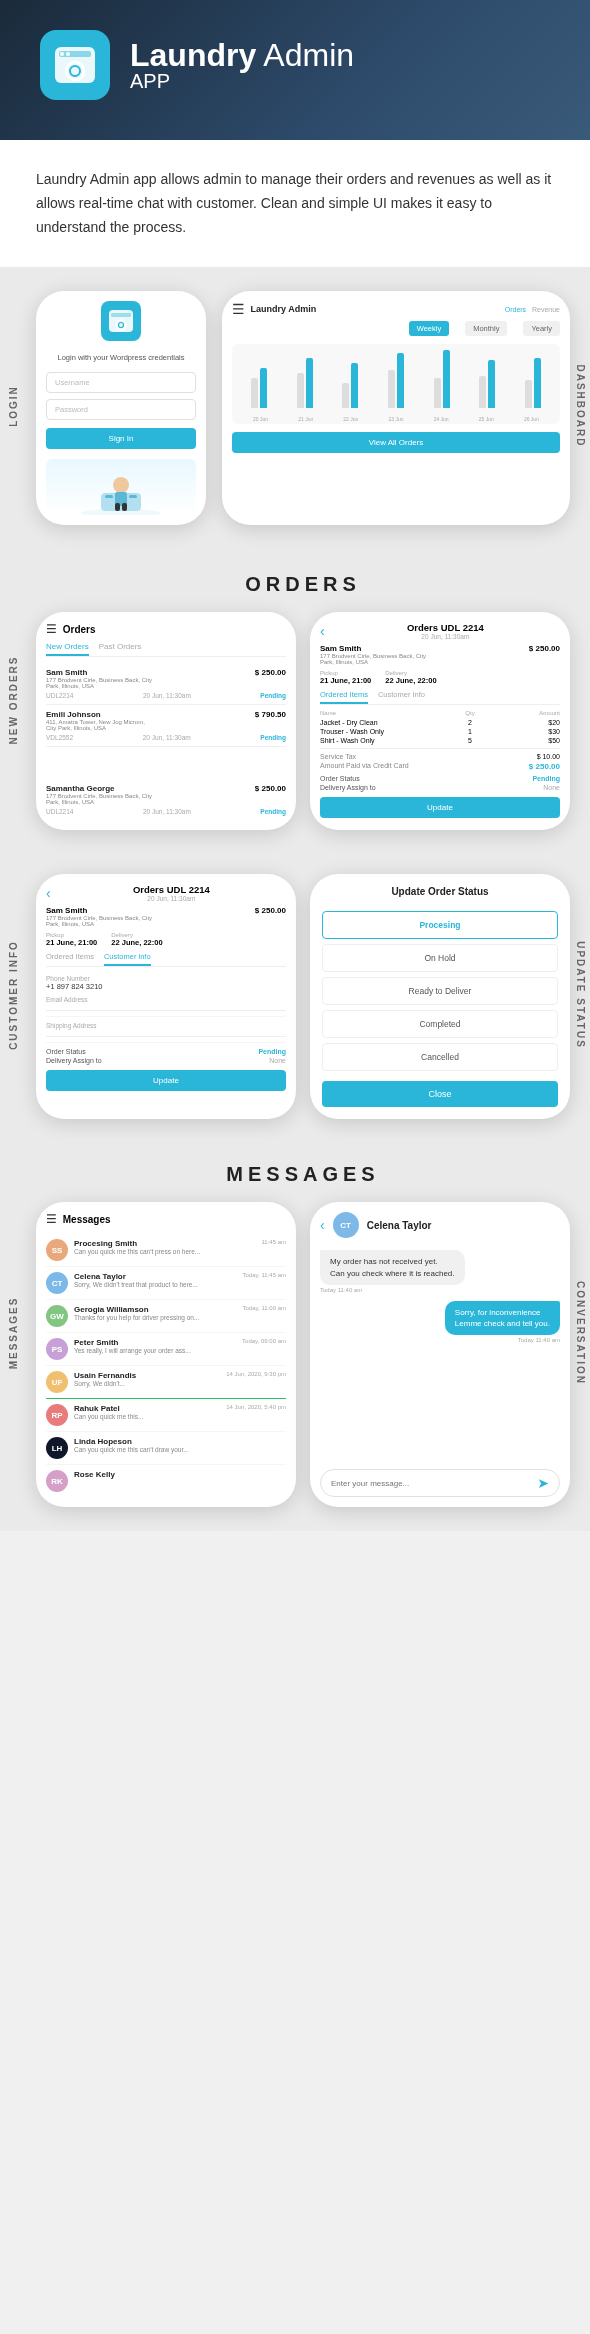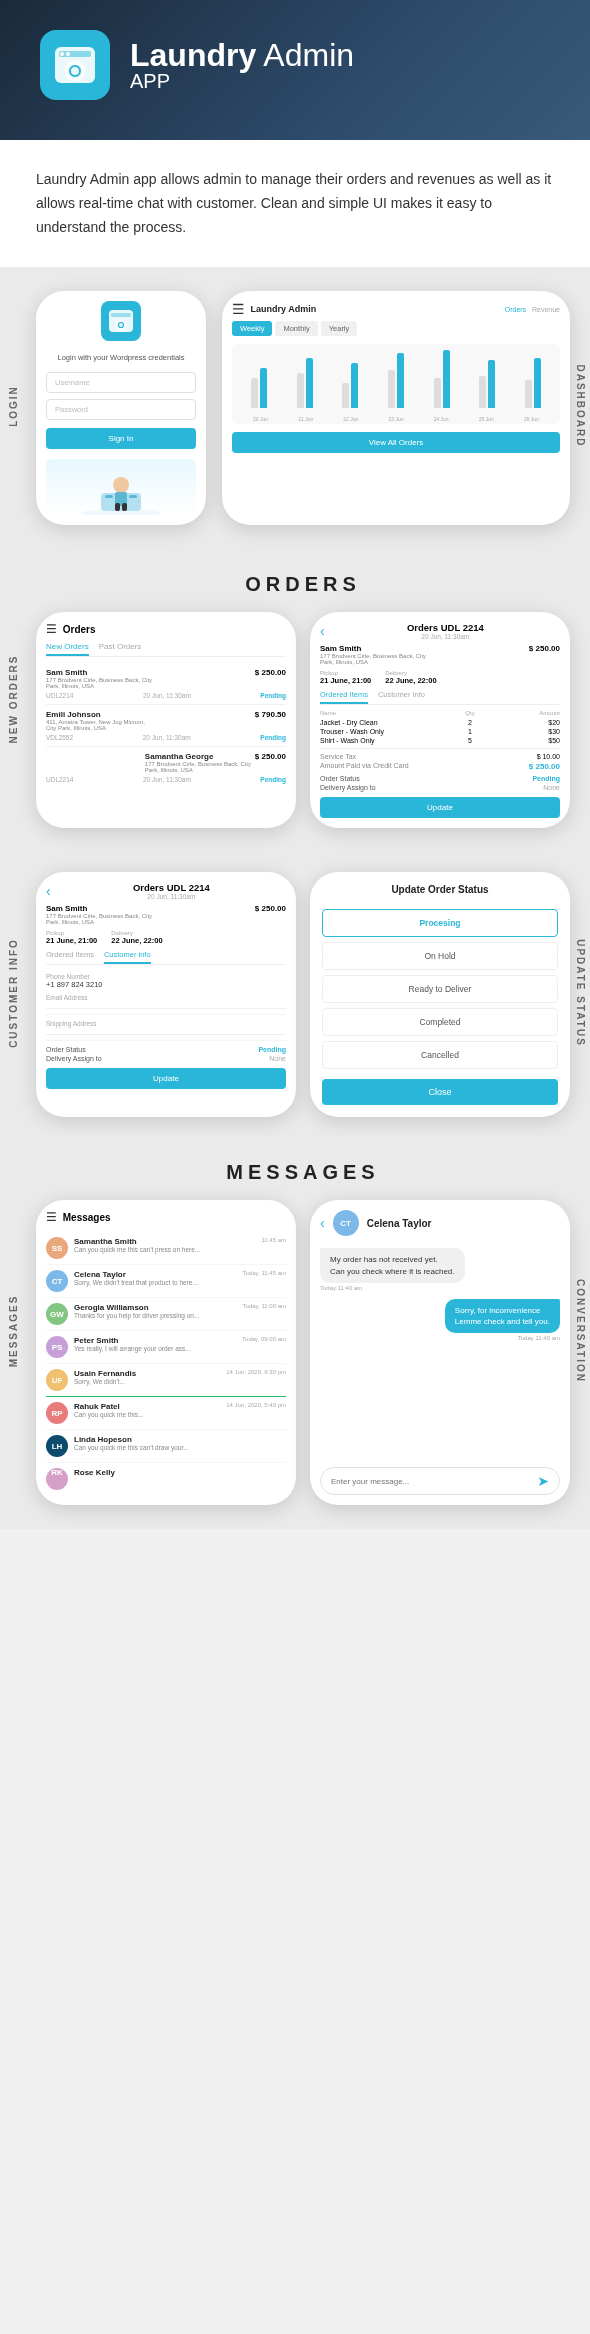--- a/index.html
+++ b/index.html
@@ -137,21 +137,21 @@
     <div style="padding:10px;">
       <div style="display:flex;align-items:center;gap:6px;margin-bottom:4px;">
         <span style="font-size:14px;color:#333;">☰</span>
         <div style="flex:1;">
           <div style="font-size:9px;font-weight:700;color:#222;">Laundry Admin</div>
         </div>
         <div style="font-size:7px;color:#29b6d8;">
           <span>Orders</span> &nbsp; <span style="color:#aaa;">Revenue</span>
         </div>
       </div>
-      <div style="display:flex;gap:3px;margin-bottom:8px;">
+      <div style="display:flex;gap:16px;margin-bottom:8px;justify-content:flex-end;">
         <div style="background:#29b6d8;color:white;padding:3px 8px;border-radius:3px;font-size:7.5px;cursor:pointer;">Weekly</div>
         <div style="background:#f0f0f0;color:#666;padding:3px 8px;border-radius:3px;font-size:7.5px;cursor:pointer;">Monthly</div>
         <div style="background:#f0f0f0;color:#666;padding:3px 8px;border-radius:3px;font-size:7.5px;cursor:pointer;">Yearly</div>
       </div>
 
       <div style="height:80px;background:#f8f8f8;border-radius:6px;padding:8px 6px 16px;display:flex;align-items:flex-end;gap:4px;position:relative;margin-bottom:8px;">
         <div style="display:flex;gap:4px;align-items:flex-end;width:100%;justify-content:space-around;">
           <div style="display:flex;flex-direction:column;align-items:center;">
             <div style="display:flex;gap:2px;align-items:flex-end;">
               <div style="width:7px;height:30px;background:#ddd;border-radius:2px 2px 0 0;"></div>
@@ -262,21 +262,21 @@
               <div style="font-size:8px;font-weight:700;">$ 790.50</div>
             </div>
             <div style="display:flex;justify-content:space-between;margin-top:3px;align-items:center;">
               <span style="font-size:6.5px;color:#aaa;">VDL2552</span>
               <span style="font-size:6.5px;color:#aaa;">20 Jun, 11:30am</span>
               <span style="font-size:6.5px;color:#29b6d8;font-weight:600;">Pending</span>
             </div>
           </div>
 
           <div style="padding:5px 0;">
-            <div style="display:flex;justify-content:flex-end;">
+            <div style="display:flex;justify-content:space-between;margin-top:32px;">
               <div>
                 <div style="font-size:8px;font-weight:700;color:#222;">Samantha George</div>
                 <div style="font-size:6px;color:#888;max-width:110px;">177 Brodvent Cirle, Business Back, City Park, Illinois, USA</div>
               </div>
               <div style="font-size:8px;font-weight:700;">$ 250.00</div>
             </div>
             <div style="display:flex;justify-content:space-between;margin-top:3px;align-items:center;">
               <span style="font-size:6.5px;color:#aaa;">UDL2214</span>
               <span style="font-size:6.5px;color:#aaa;">20 Jun, 11:30am</span>
               <span style="font-size:6.5px;color:#29b6d8;font-weight:600;">Pending</span>
@@ -473,21 +473,21 @@
         </div>
 
         <div>
 
           <div style="display:flex;gap:6px;padding:5px 0;border-bottom:1px solid #f5f5f5;align-items:flex-start;">
             <div style="width:22px;height:22px;border-radius:50%;background:#e8a87c;display:flex;align-items:center;justify-content:center;flex-shrink:0;">
               <span style="font-size:8px;font-weight:700;color:white;">SS</span>
             </div>
             <div style="flex:1;">
               <div style="display:flex;justify-content:space-between;">
-                <span style="font-size:8px;font-weight:700;color:#222;">Samantha Smith</span>
+                <span style="font-size:8px;font-weight:700;color:#222;">Procesing Smith</span>
                 <span style="font-size:6px;color:#aaa;">11:45 am</span>
               </div>
               <div style="font-size:6.5px;color:#888;">Can you quick me this can't press on here...</div>
             </div>
           </div>
 
           <div style="display:flex;gap:6px;padding:5px 0;border-bottom:1px solid #f5f5f5;align-items:flex-start;">
             <div style="width:22px;height:22px;border-radius:50%;background:#7cb9e8;display:flex;align-items:center;justify-content:center;flex-shrink:0;">
               <span style="font-size:8px;font-weight:700;color:white;">CT</span>
             </div>
@@ -546,34 +546,34 @@
             <div style="flex:1;">
               <div style="display:flex;justify-content:space-between;">
                 <span style="font-size:8px;font-weight:700;color:#222;">Rahuk Patel</span>
                 <span style="font-size:6px;color:#aaa;">14 Jun, 2020, 5:40 pm</span>
               </div>
               <div style="font-size:6.5px;color:#888;">Can you quick me this...</div>
             </div>
           </div>
 
           <div style="display:flex;gap:6px;padding:5px 0;border-bottom:1px solid #f5f5f5;align-items:flex-start;">
-            <div style="width:22px;height:22px;border-radius:50%;background:#0c4a6e;display:flex;align-items:center;justify-content:center;flex-shrink:0;">
+            <div style="width:22px;height:22px;border-radius:50%;background:#0f172a;display:flex;align-items:center;justify-content:center;flex-shrink:0;">
               <span style="font-size:8px;font-weight:700;color:white;">LH</span>
             </div>
             <div style="flex:1;">
               <div style="display:flex;justify-content:space-between;">
                 <span style="font-size:8px;font-weight:700;color:#222;">Linda Hopeson</span>
                 <span style="font-size:6px;color:#aaa;"></span>
               </div>
               <div style="font-size:6.5px;color:#888;">Can you quick me this can't draw your...</div>
             </div>
           </div>
 
           <div style="display:flex;gap:6px;padding:5px 0;align-items:flex-start;">
-            <div style="width:22px;height:22px;border-radius:50%;background:#d4a0c8;display:flex;align-items:flex-start;justify-content:center;flex-shrink:0;">
+            <div style="width:22px;height:22px;border-radius:50%;background:#d4a0c8;display:flex;align-items:center;justify-content:center;flex-shrink:0;">
               <span style="font-size:8px;font-weight:700;color:white;">RK</span>
             </div>
             <div style="flex:1;">
               <div style="display:flex;justify-content:space-between;">
                 <span style="font-size:8px;font-weight:700;color:#222;">Rose Kelly</span>
                 <span style="font-size:6px;color:#aaa;"></span>
               </div>
             </div>
           </div>
         </div>

